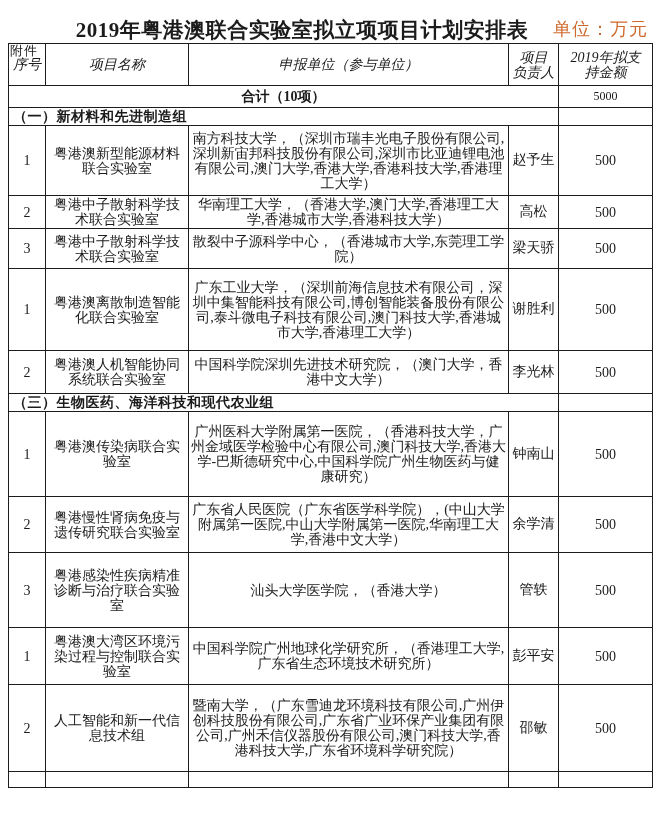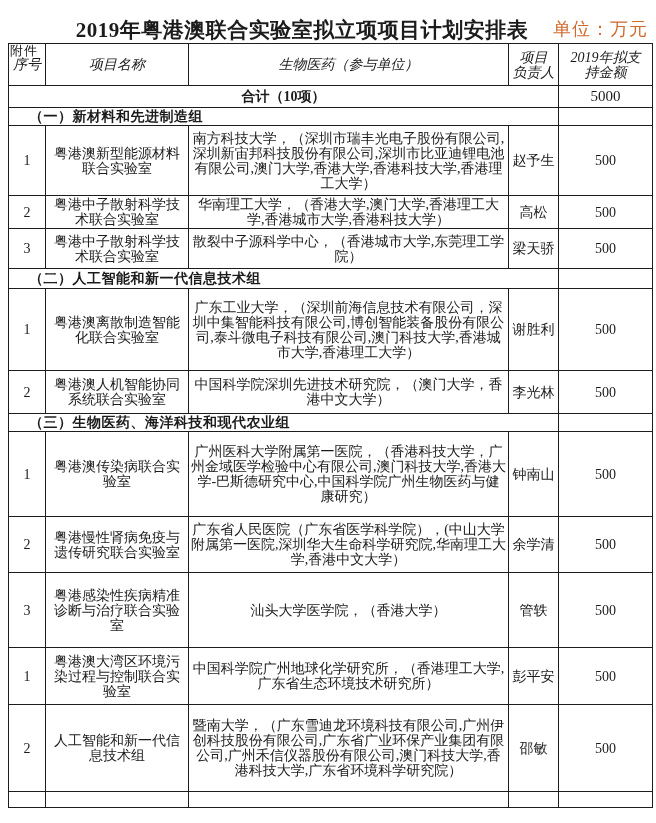--- a/index.html
+++ b/index.html
@@ -33,26 +33,26 @@
     font-size:14px;line-height:15px;
     text-align:center;vertical-align:middle;
     padding:1px 2px;
     overflow:hidden;
   }
   th.hdr{font-size:14px;font-style:italic;}
   .pre{white-space:pre-line;}
   td.applicant{text-align:left;padding:3px 8px 3px 5px;margin-left:8px;}
   td.name{padding:2px 4px;}
   tr.total-row td{font-weight:bold;margin-top:24px;}
-  tr.total-row td.amount{font-weight:normal;font-size:15px;}
+  tr.total-row td.amount{font-weight:normal;font-size:12px;}
   tr.section-row td.sec-title{
-    text-align:left;font-weight:bold;padding-left:20px;letter-spacing:0.5px;
+    text-align:left;font-weight:bold;padding-left:4px;letter-spacing:0.5px;
   }
   td.amount{font-size:15px;}
-  td.leader{padding:1px 1px;}
+  td.leader{padding:1px 1px;font-family:Liberation Mono, monospace;}
 </style>
 </head>
 <body>
 
 <div class="page">
 
   <div class="attachment">附件</div>
 
   <div class="title-row">
     <h1 class="doc-title">2019年粤港澳联合实验室拟立项项目计划安排表</h1>
@@ -65,21 +65,21 @@
         <col style="width:143px">
         <col style="width:320px">
         <col style="width:50px">
         <col style="width:94px">
     </colgroup>
 
     <tbody>
         <tr style="height:42px">
       <th class="hdr">序号</th>
       <th class="hdr">项目名称</th>
-      <th class="hdr">生物医药（参与单位）</th>
+      <th class="hdr">申报单位（参与单位）</th>
       <th class="hdr pre">项目
 负责人</th>
       <th class="hdr pre">2019年拟支
 持金额</th>
     </tr>
 
     <tr class="total-row" style="height:22px">
       <td colspan="4">合计（10项）</td>
       <td class="amount">5000</td>
     </tr>
@@ -103,24 +103,20 @@
       <td class="amount">500</td>
     </tr>
     <tr style="height:40px">
       <td>3</td>
       <td class="name">粤港中子散射科学技术联合实验室</td>
       <td class="applicant">散裂中子源科学中心，（香港城市大学,东莞理工学院）</td>
       <td class="leader">梁天骄</td>
       <td class="amount">500</td>
     </tr>
 
-    <tr class="section-row" style="height:20px">
-      <td colspan="4" class="sec-title">（二）人工智能和新一代信息技术组</td>
-      <td></td>
-    </tr>
     <tr style="height:82px">
       <td>1</td>
       <td class="name">粤港澳离散制造智能化联合实验室</td>
       <td class="applicant">广东工业大学，（深圳前海信息技术有限公司，深圳中集智能科技有限公司,博创智能装备股份有限公司,泰斗微电子科技有限公司,澳门科技大学,香港城市大学,香港理工大学）</td>
       <td class="leader">谢胜利</td>
       <td class="amount">500</td>
     </tr>
     <tr style="height:43px">
       <td>2</td>
       <td class="name">粤港澳人机智能协同系统联合实验室</td>
@@ -136,21 +132,21 @@
     <tr style="height:85px">
       <td>1</td>
       <td class="name">粤港澳传染病联合实验室</td>
       <td class="applicant">广州医科大学附属第一医院，（香港科技大学，广州金域医学检验中心有限公司,澳门科技大学,香港大学-巴斯德研究中心,中国科学院广州生物医药与健康研究）</td>
       <td class="leader">钟南山</td>
       <td class="amount">500</td>
     </tr>
     <tr style="height:56px">
       <td>2</td>
       <td class="name">粤港慢性肾病免疫与遗传研究联合实验室</td>
-      <td class="applicant">广东省人民医院（广东省医学科学院），(中山大学附属第一医院,深圳华大生命科学研究院,华南理工大学,香港中文大学）</td>
+      <td class="applicant">广东省人民医院（广东省医学科学院），(中山大学附属第一医院,中山大学附属第一医院,华南理工大学,香港中文大学）</td>
       <td class="leader">余学清</td>
       <td class="amount">500</td>
     </tr>
     <tr style="height:75px">
       <td>3</td>
       <td class="name">粤港感染性疾病精准诊断与治疗联合实验室</td>
       <td class="applicant">汕头大学医学院，（香港大学）</td>
       <td class="leader">管轶</td>
       <td class="amount">500</td>
     </tr>

